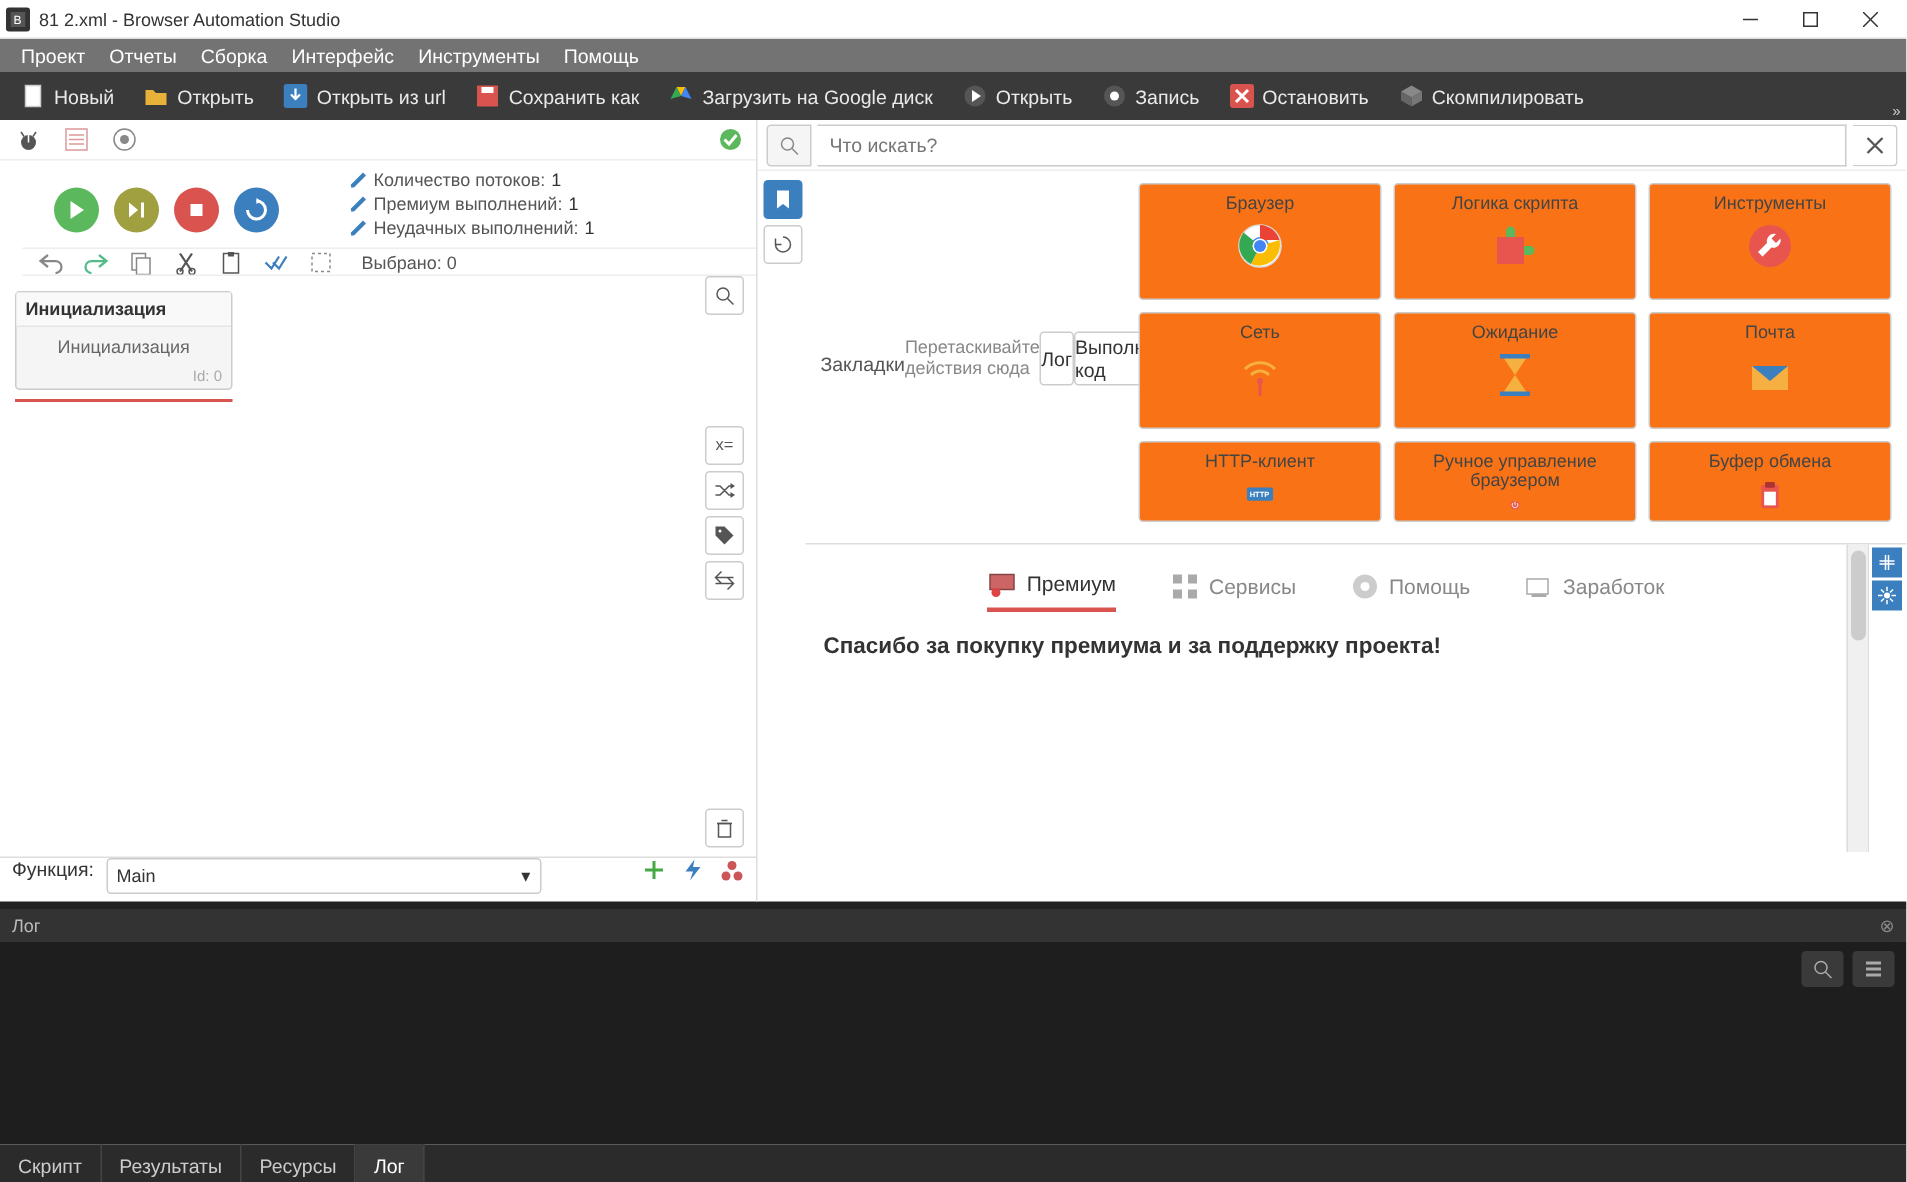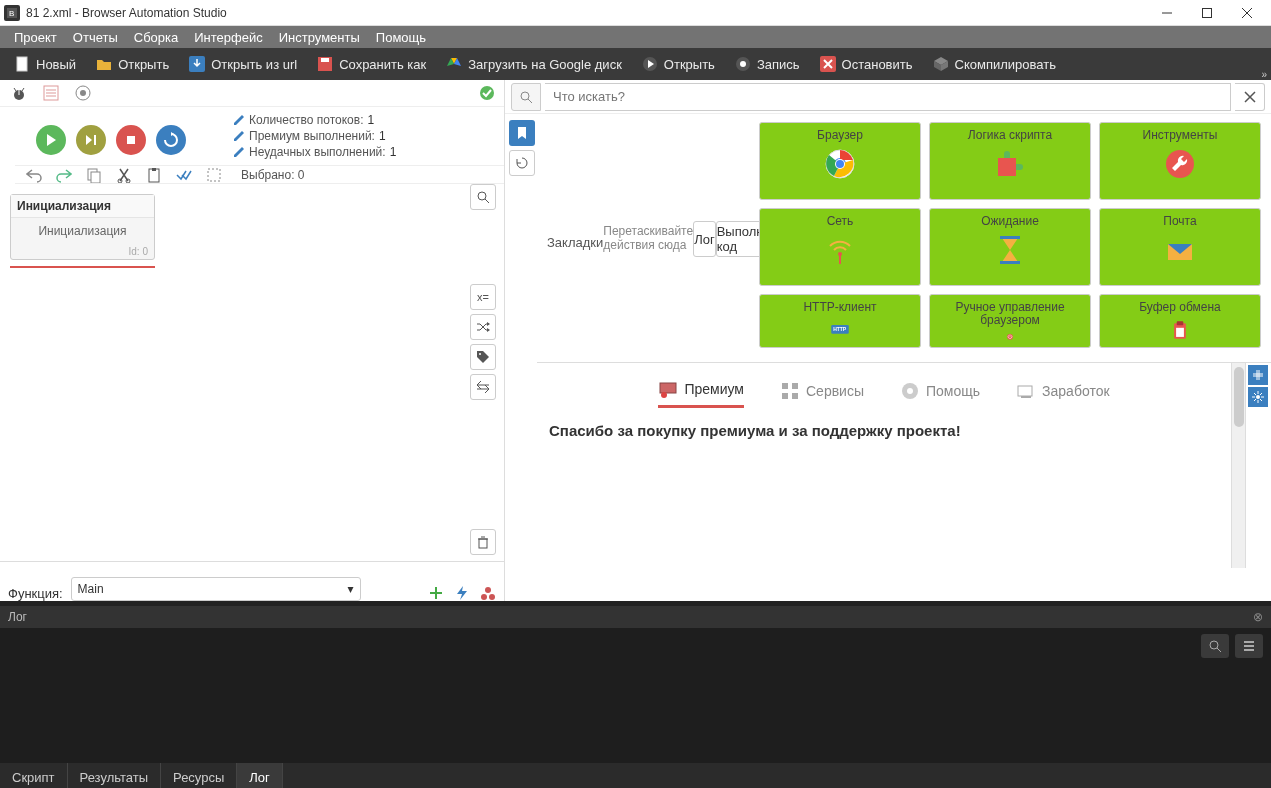--- a/index.html
+++ b/index.html
@@ -52,21 +52,21 @@
 .canvas-area { flex: 1; position: relative; padding: 10px; }
 .block { width: 145px; border: 1px solid #ccc; border-radius: 3px; background: #f5f5f5; font-size: 12px; }
 .block-header { padding: 4px 6px; font-weight: 700; color: #333; background: #f9f9f9; border-bottom: 1px solid #e5e5e5; }
 .block-body { padding: 6px; text-align: center; color: #666; }
 .block-footer { padding: 2px 6px; text-align: right; color: #aaa; font-size: 10px; }
 .red-line { width: 145px; height: 2px; background: #d9534f; margin-top: 6px; }
 
 .right-tools { position: absolute; right: 8px; display: flex; flex-direction: column; gap: 4px; }
 .right-tool { width: 26px; height: 26px; border: 1px solid #ccc; border-radius: 3px; display: flex; align-items: center; justify-content: center; cursor: pointer; background: #fff; font-size: 11px; color: #555; }
 
-.func-row { height: 40px; border-top: 1px solid #ddd; display: flex; align-items: flex-end; padding: 0 8px; gap: 8px; }
+.func-row { height: 30px; border-top: 1px solid #ddd; display: flex; align-items: flex-start; padding: 0 8px; gap: 8px; }
 .func-label { font-size: 13px; color: #333; }
 .func-select { flex: 1; height: 24px; border: 1px solid #ccc; border-radius: 3px; padding: 0 6px; font-size: 12px; display: flex; align-items: center; justify-content: space-between; max-width: 290px; }
 .func-icons { display: flex; gap: 10px; margin-left: auto; }
 .func-icon { width: 16px; height: 16px; cursor: pointer; }
 
 
 .right { flex: 1; display: flex; flex-direction: column; }
 .searchbar { height: 34px; display: flex; align-items: center; padding: 4px 6px; gap: 4px; border-bottom: 1px solid #eee; }
 .search-icon-btn { width: 30px; height: 28px; border: 1px solid #ccc; border-radius: 3px 0 0 3px; display: flex; align-items: center; justify-content: center; background: #f5f5f5; }
 .search-input { flex: 1; height: 28px; border: 1px solid #ccc; border-left: 0; padding: 0 8px; font-size: 13px; color: #888; }
@@ -79,21 +79,21 @@
 .mini-btn.plain { border: 1px solid #ccc; background: #fff; }
 
 .modules { flex: 1; display: flex; flex-direction: column; }
 .modules-top { padding: 8px 10px 0; display: flex; gap: 12px; }
 .bookmarks-col { width: 200px; display: flex; align-items: center; }
 .bm-title { font-size: 13px; color: #555; }
 .bm-hint { font-size: 12px; color: #888; margin-bottom: 8px; }
 .bm-btn { width: 190px; height: 36px; border: 1px solid #ccc; border-radius: 3px; background: #fff; margin-bottom: 6px; display: flex; align-items: center; justify-content: center; font-size: 13px; cursor: pointer; }
 
 .grid { flex: 1; display: grid; grid-template-columns: repeat(3, 1fr); gap: 8px; align-content: start; }
-.module { border: 1px solid #ccc; border-radius: 3px; background: #84cc16; text-align: center; padding: 6px 4px; cursor: pointer; height: 78px; display: flex; flex-direction: column; align-items: center; justify-content: flex-start; gap: 6px; }
+.module { border: 1px solid #ccc; border-radius: 3px; background: #f97316; text-align: center; padding: 6px 4px; cursor: pointer; height: 78px; display: flex; flex-direction: column; align-items: center; justify-content: flex-start; gap: 6px; }
 .module.short { height: 54px; overflow: hidden; }
 .module-title { font-size: 12px; color: #444; line-height: 1.1; }
 .mod-icon { width: 32px; height: 32px; }
 
 .premium-area { height: 206px; border-top: 1px solid #ddd; display: flex; }
 .premium-main { flex: 1; padding: 10px 12px; }
 .premium-tabs { display: flex; gap: 36px; flex-wrap: wrap; align-items: center; justify-content: center; margin-bottom: 10px; }
 .ptab { display: flex; align-items: center; gap: 6px; font-size: 14px; color: #888; padding: 6px 0; cursor: pointer; }
 .ptab.active { color: #333; border-bottom: 3px solid #d9534f; }
 .pt-icon { width: 20px; height: 20px; }

